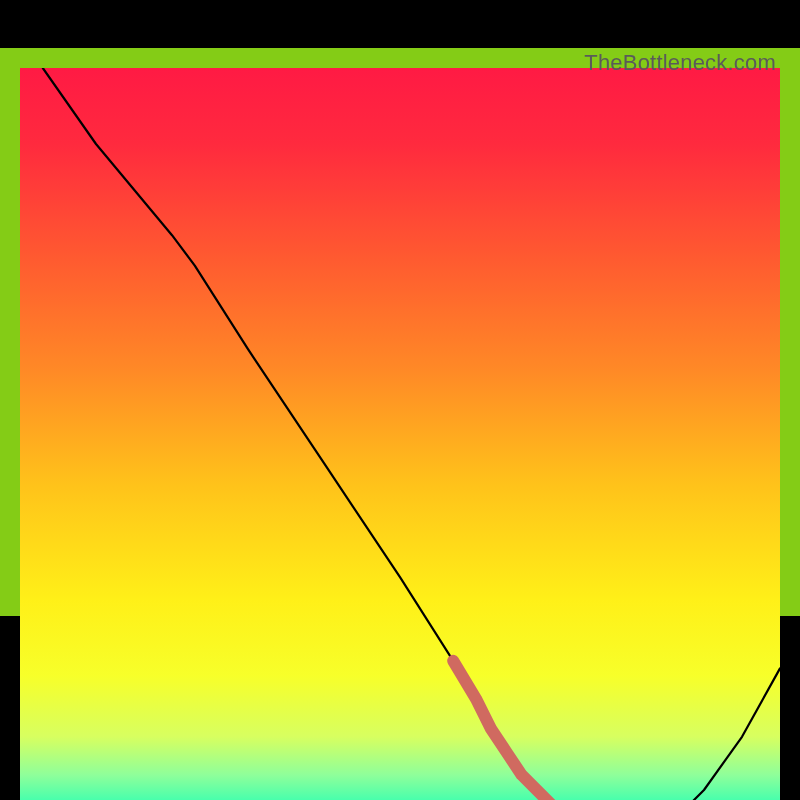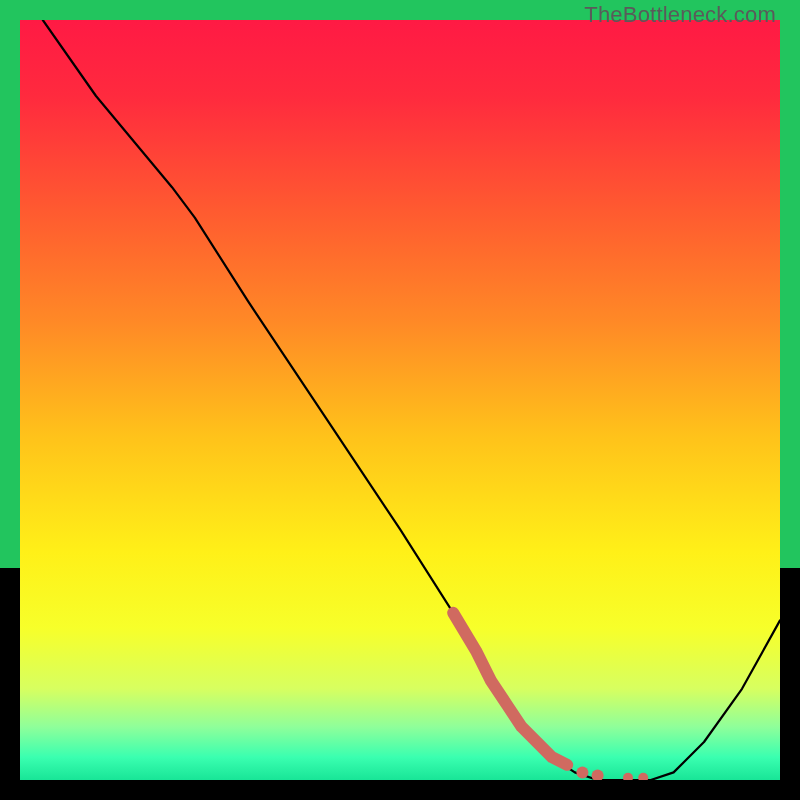--- a/index.html
+++ b/index.html
@@ -7,21 +7,22 @@
     padding: 0;
     width: 800px;
     height: 800px;
     background: #000;
     font-family: Arial, Helvetica, sans-serif;
   }
   .frame {
     position: relative;
     width: 800px;
     height: 568px;
-    background: #22c55e;
+    background: #84cc16;
+    margin-top: 48px;
   }
   .plot-area {
     position: absolute;
     left: 20px;
     top: 20px;
     width: 760px;
     height: 760px;
     overflow: hidden;
   }
   .gradient {

